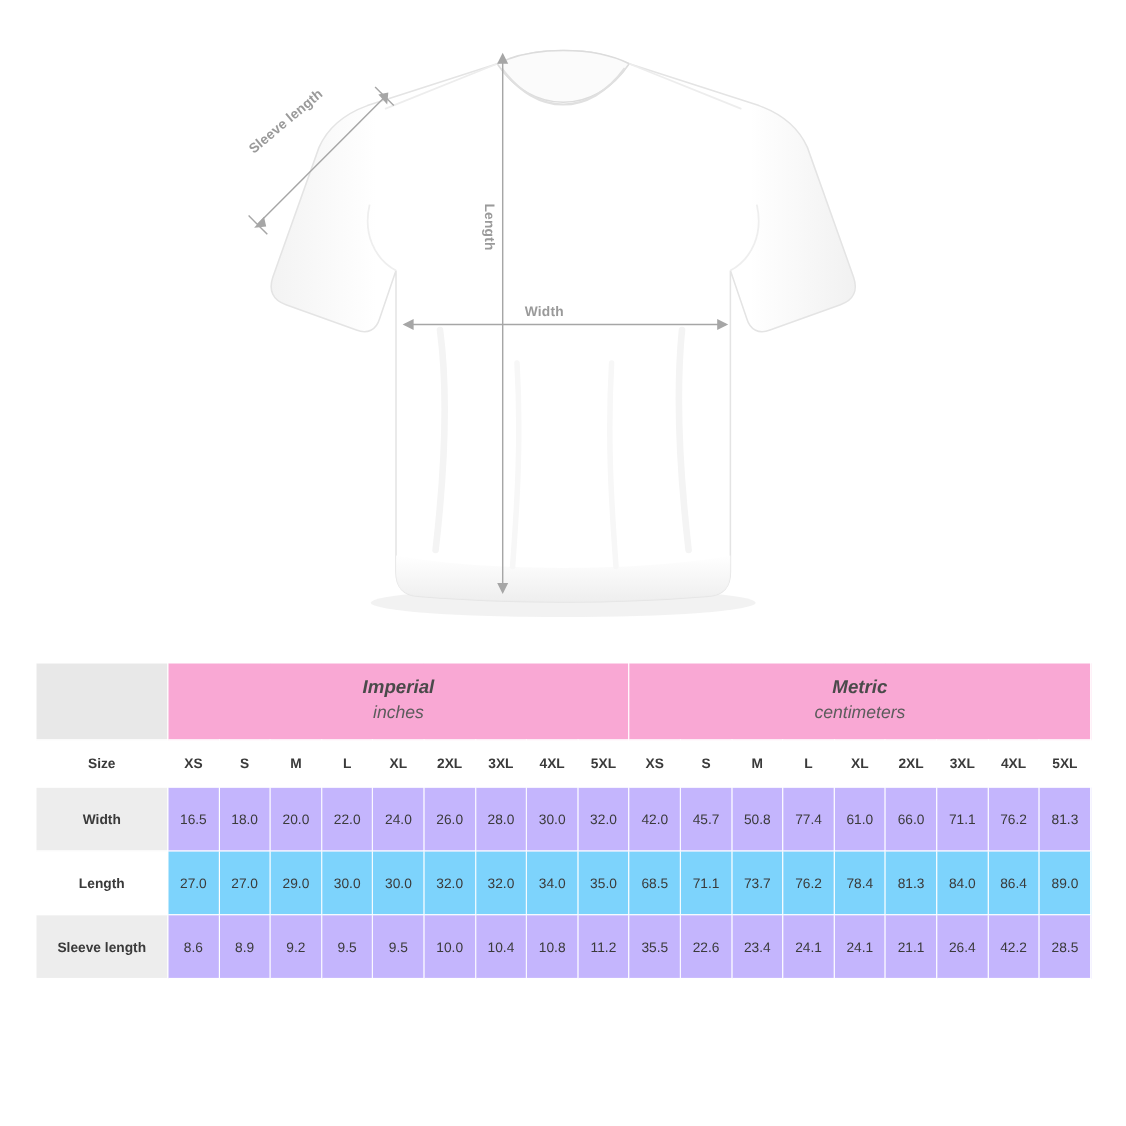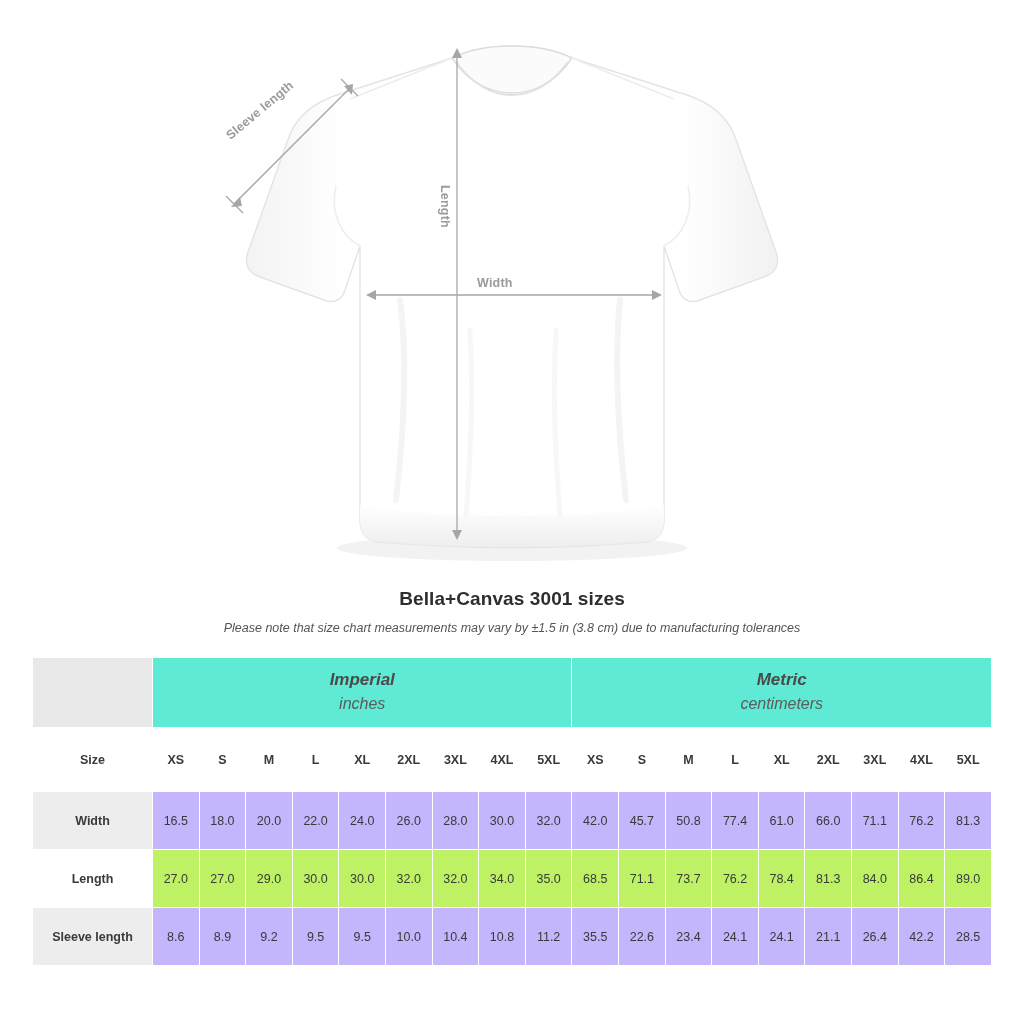--- a/index.html
+++ b/index.html
@@ -86,21 +86,21 @@
   table.size-table td,
   table.size-table th {
     border: 1px solid #ffffff;
     text-align: center;
     vertical-align: middle;
     font-size: 12.5px;
     color: #3a3a3a;
   }
   
   .unit-cell {
-    background: #5eead4;
+    background: #f9a8d4;
     height: 70px;
     padding: 6px 0;
   }
   .unit-name {
     font-size: 17px;
     font-style: italic;
     font-weight: bold;
     color: #4a4a4a;
     display: block;
     line-height: 1.3;
@@ -111,39 +111,39 @@
     color: #5c5c5c;
     display: block;
     line-height: 1.6;
   }
   .corner-cell {
     background: #e8e8e8;
   }
   
   .hdr-row td, .hdr-row th {
     background: #ffffff;
-    height: 64px;
+    height: 43px;
     font-weight: bold;
     font-size: 12.5px;
     color: #3d3d3d;
   }
   .hdr-row .row-label {
     background: #ffffff;
   }
   
   .row-label {
     font-weight: bold;
     font-size: 12.5px;
     color: #3d3d3d;
     background: #ededed;
     width: 120px;
     height: 58px;
   }
   tr.band-a td { background: #c4b5fd; }
-  tr.band-b td { background: #bef264; }
+  tr.band-b td { background: #7dd3fc; }
   tr.band-b .row-label { background: #ffffff; }
   tr.band-a .row-label { background: #ededed; }
   .data-cell { height: 58px; }
 </style>
 </head>
 <body>
 
 <div class="page">
 
   <div class="illustration">
@@ -220,24 +220,20 @@
         <line x1="341" y1="79" x2="358" y2="96"></line>
         <line x1="226" y1="196" x2="243" y2="213"></line>
       </g>
     </svg>
 
     <div class="dim-label label-sleeve">Sleeve length</div>
     <div class="dim-label label-length">Length</div>
     <div class="dim-label label-width">Width</div>
   </div>
 
-  <div class="title-block">
-    <h1 class="chart-title">Bella+Canvas 3001 sizes</h1>
-    <p class="chart-note">Please note that size chart measurements may vary by ±1.5 in (3.8 cm) due to manufacturing tolerances</p>
-  </div>
 
   <div class="table-wrap">
     <table class="size-table">
       <colgroup>
         <col style="width:120px">
         <col span="18" style="width:46.6px">
       </colgroup>
       <tbody>
 
         <tr>

